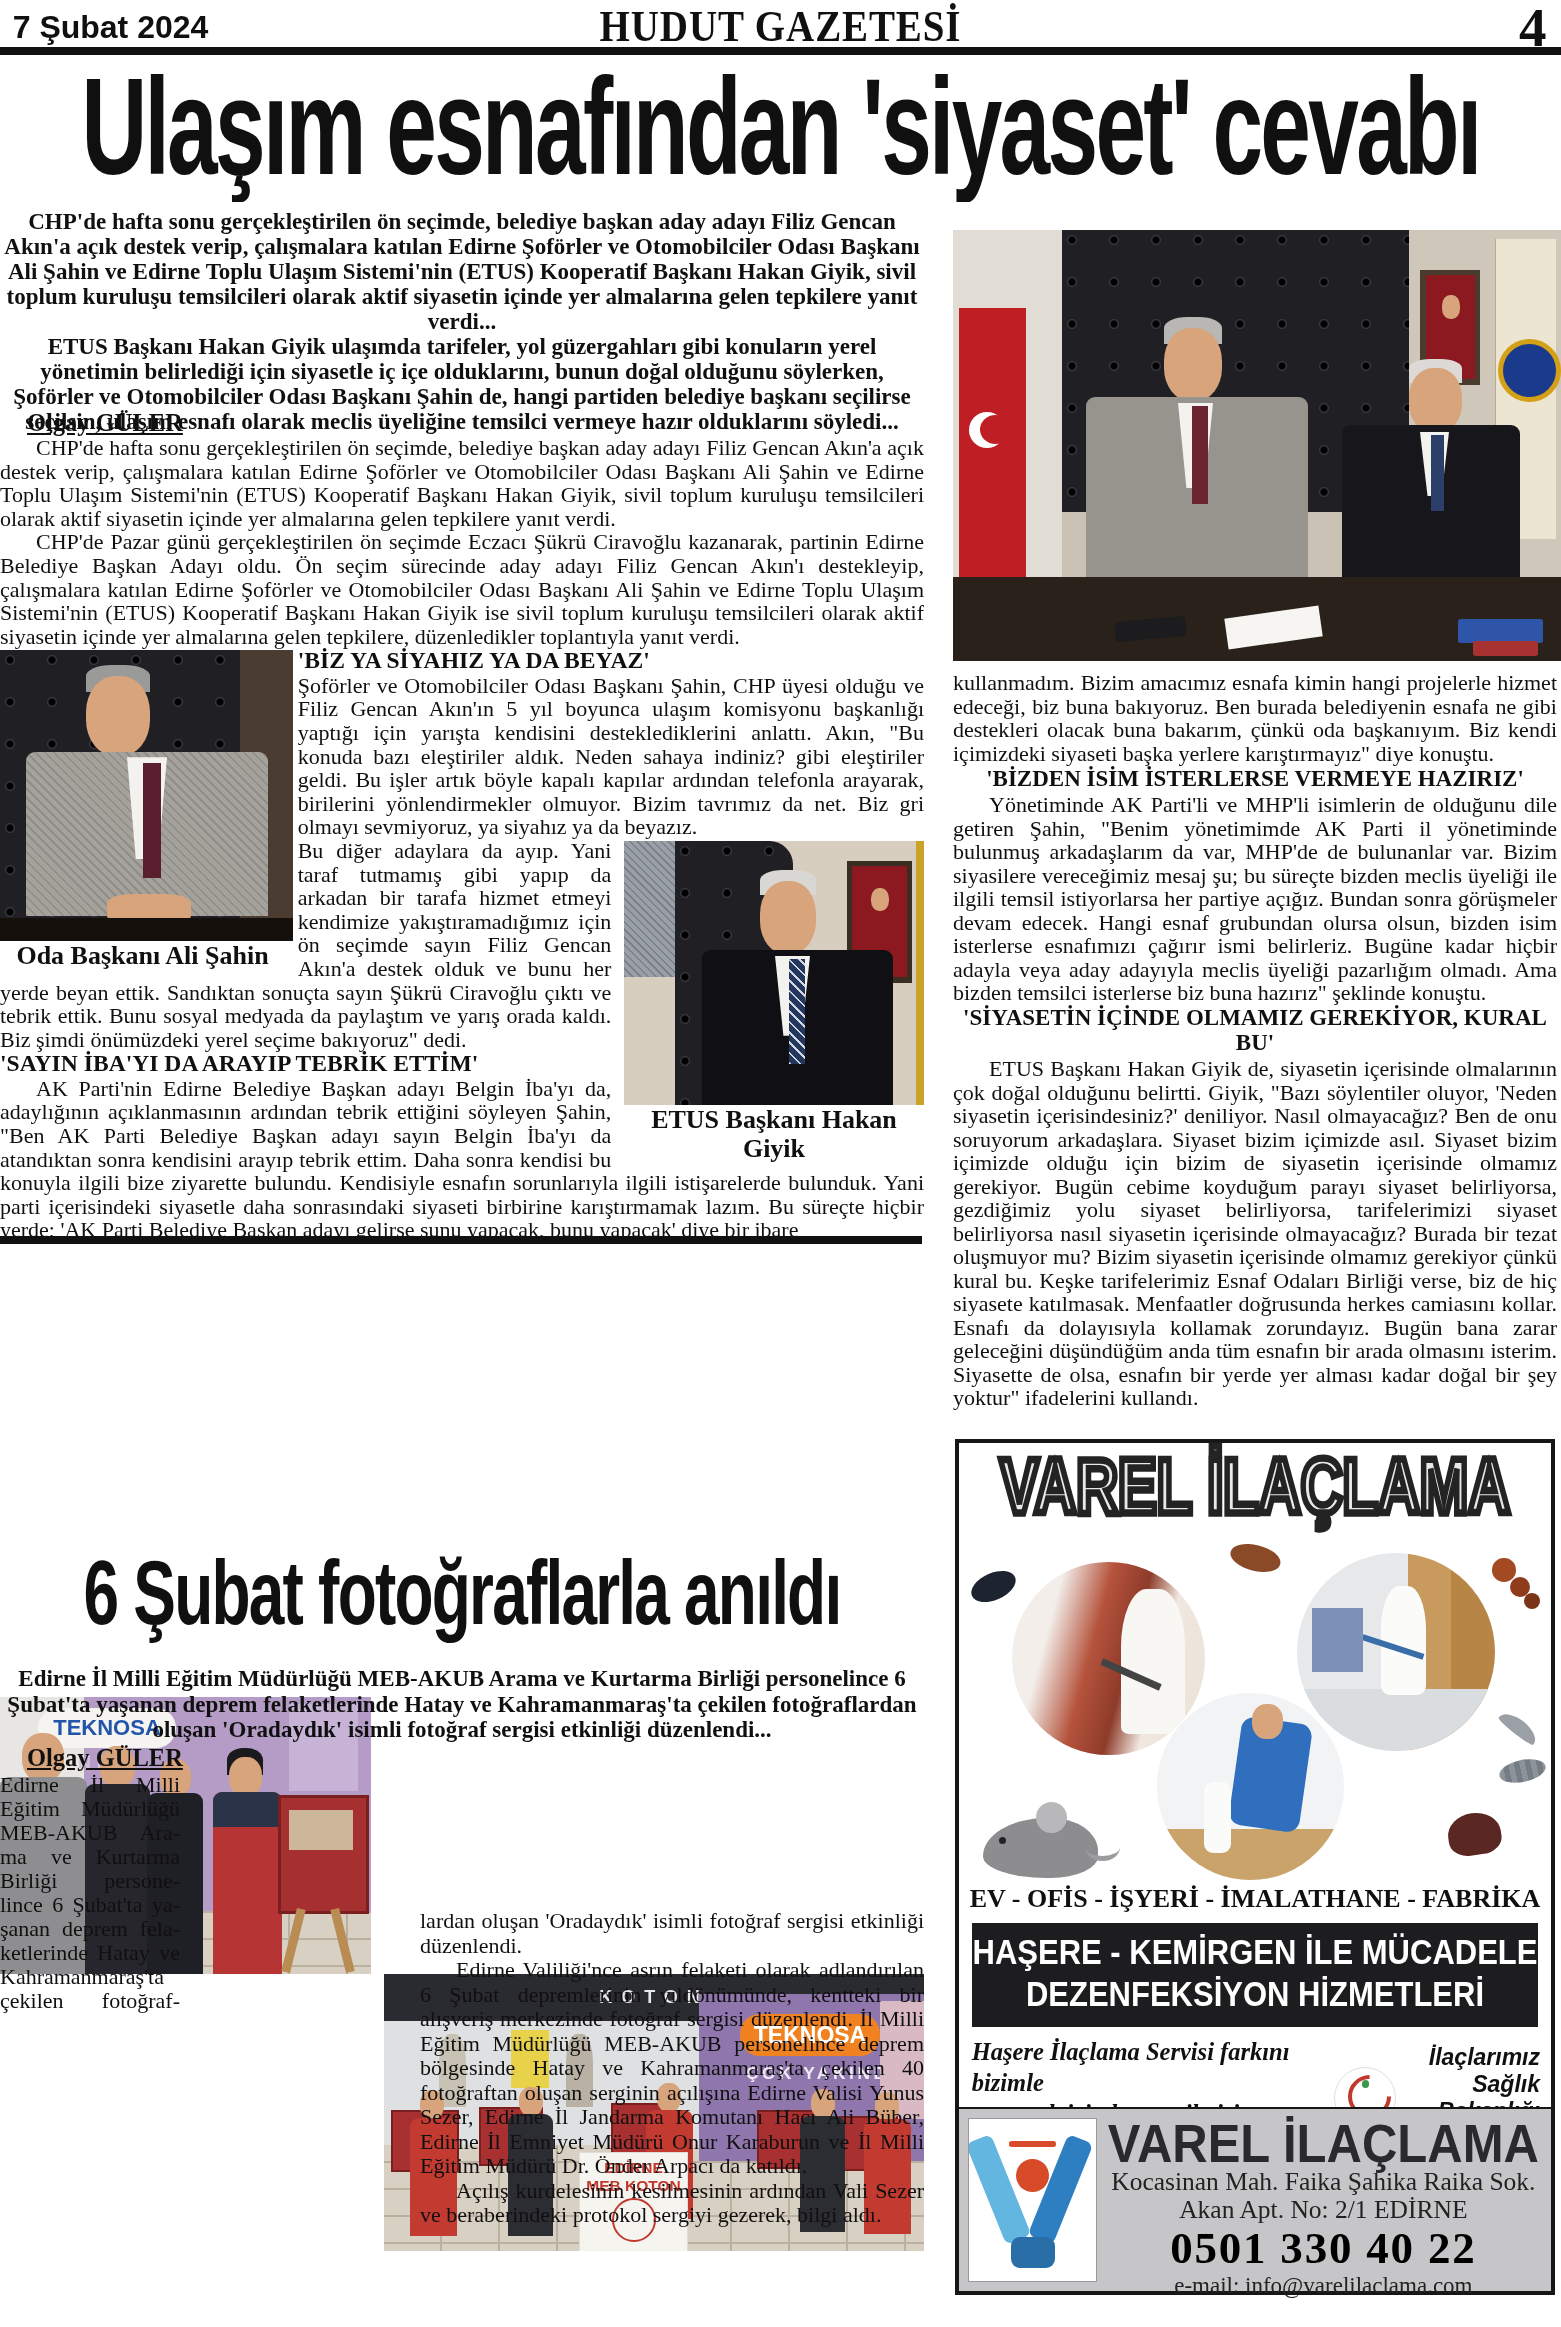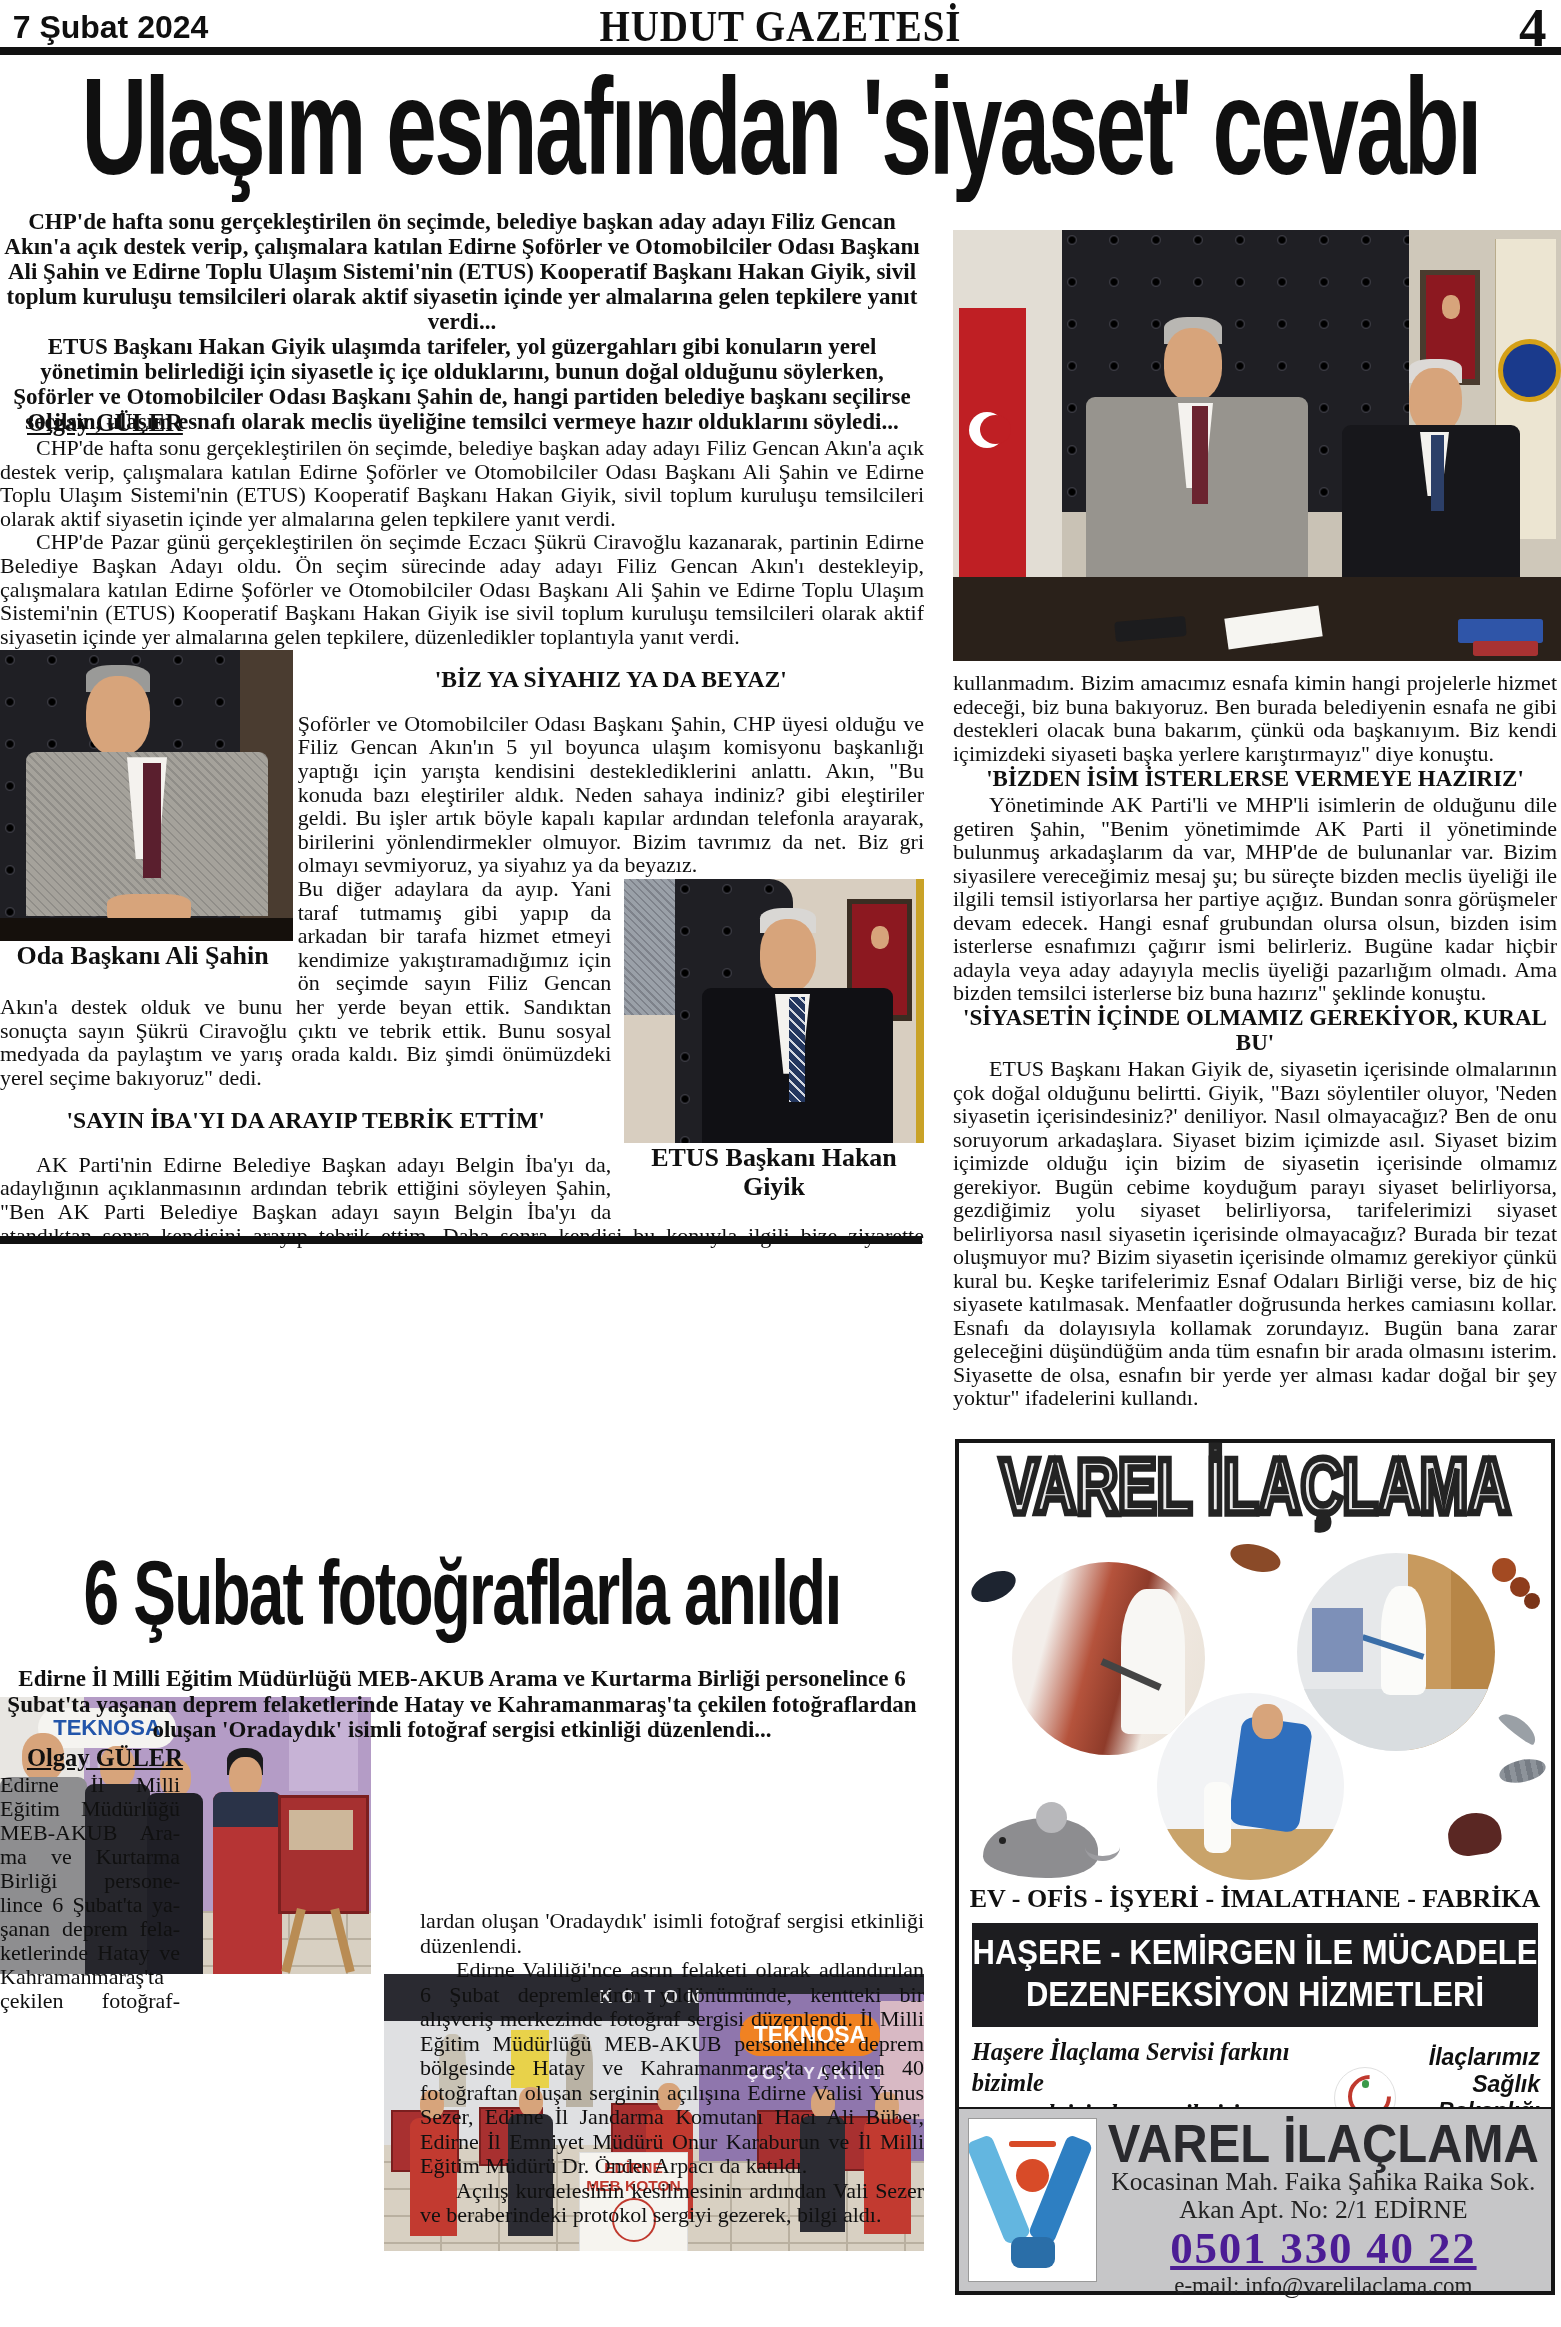--- a/index.html
+++ b/index.html
@@ -22,21 +22,21 @@
   .h2wrap{left:0;top:1546px;width:924px;text-align:center;}
   .h2wrap span{display:inline-block;font:bold 64px/1.05 "Liberation Sans",sans-serif;letter-spacing:-1.8px;
                transform:scaleY(1.42);transform-origin:top;white-space:nowrap;}
 
   
   .lead1{left:0;top:209px;width:924px;font:bold 23px/25px "Liberation Serif",serif;text-align:center;}
   .byline{font:bold 24.5px/1 "Liberation Serif",serif;text-decoration:underline;}
   .article1{left:0;top:436px;width:924px;height:814px;overflow:hidden;font:22px/23.6px "Liberation Serif",serif;text-align:justify;}
   .article1 p{margin:0;text-indent:36px;}
   .article1 p.ni{text-indent:0;}
-  .article1 h3{margin:19px 0;font:bold 23.6px/25.5px "Liberation Serif",serif;text-align:center;}
+  .article1 h3{margin:0 0;font:bold 23.6px/25.5px "Liberation Serif",serif;text-align:left;}
   .float-l{float:left;width:285px;margin:1.8px 12.7px 3.6px 0;}
   .float-r{float:right;width:300px;margin:1.8px 0 3.6px 12.7px;}
   .pcap{font:bold 26px/29px "Liberation Serif",serif;text-align:center;}
 
   .rightcol{left:953px;top:671px;width:604px;height:766px;overflow:hidden;font:22px/23.5px "Liberation Serif",serif;text-align:justify;}
   .rightcol p{margin:0;text-indent:36px;}
   .rightcol p.ni{text-indent:0;}
   .rightcol h3{margin:1.8px 0;font:bold 23px/24.5px "Liberation Serif",serif;text-align:center;}
 
   
@@ -65,21 +65,21 @@
   .blackbox .l1,.blackbox .l2{font:bold 31px/42px "Liberation Sans",sans-serif;transform:scaleY(1.12);transform-origin:center;}
   .tagrow{display:flex;align-items:center;gap:7.3px;padding:9px 11px 0 12.7px;}
   .tagl{font:bold italic 24.5px/31px "Liberation Serif",serif;font-style:italic;width:355px;}
   .minlogo{width:60px;height:60px;border-radius:50%;background:#fff;border:1.8px solid #e0e0e0;position:relative;flex:none;}
   .apr{font:bold italic 23px/27px "Liberation Sans",sans-serif;font-style:italic;text-align:right;flex:1;}
   .adfooter{position:absolute;left:0;right:0;bottom:0;height:182px;background:#c6c6c8;border-top:2.7px solid #161616;}
   .vbox{position:absolute;left:9px;top:9px;width:127px;height:162px;background:#fff;border:0.9px solid #9a9a9a;overflow:hidden;}
   .adco{position:absolute;left:144px;top:5.5px;right:7.3px;text-align:center;}
   .adco .nm{font:bold 49px/53px "Liberation Sans",sans-serif;color:#2a2a2e;display:inline-block;transform:scaleY(1.1);transform-origin:top;}
   .adco .a1,.adco .a2{font:25.5px/28px "Liberation Serif",serif;color:#222;}
-  .adco .tel{font:bold 45px/49px "Liberation Serif",serif;letter-spacing:1.8px;color:#4c1d95;text-decoration:underline;}
+  .adco .tel{font:bold 45px/49px "Liberation Serif",serif;letter-spacing:1.8px;color:#000000;}
   .adco .em{font:23px/25.5px "Liberation Serif",serif;color:#222;}
 
   .signpill{position:absolute;background:#f08222;border-radius:20px;color:#fff;text-align:center;font-family:"Liberation Sans",sans-serif;font-weight:bold;}
   .whpill{position:absolute;background:#f5f4f0;border-radius:20px;color:#2255aa;text-align:center;font-family:"Liberation Sans",sans-serif;font-weight:bold;}
 </style>
 </head>
 <body>
 
 <div id="page">
 

